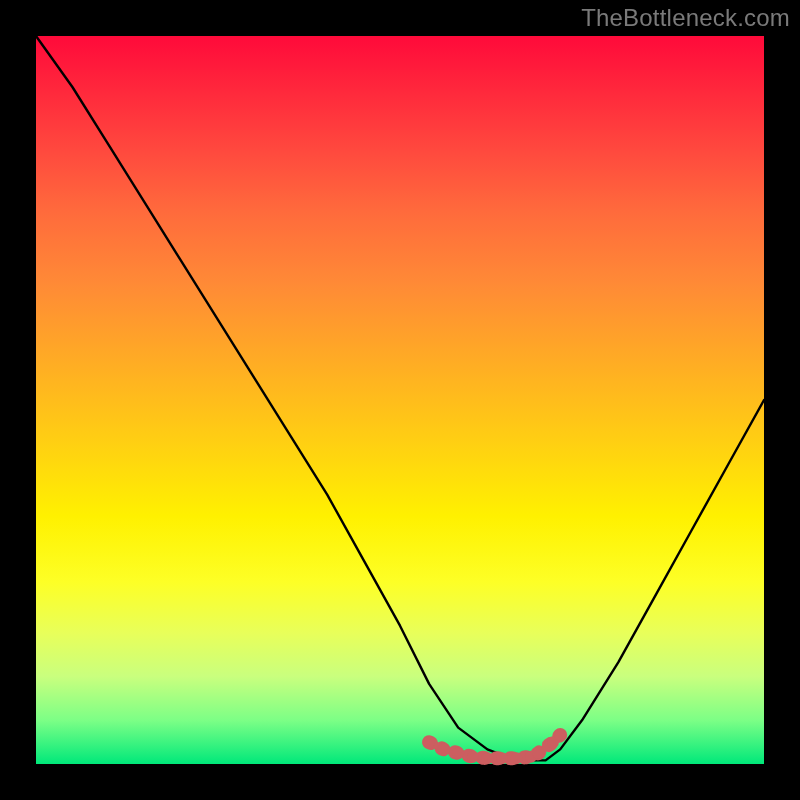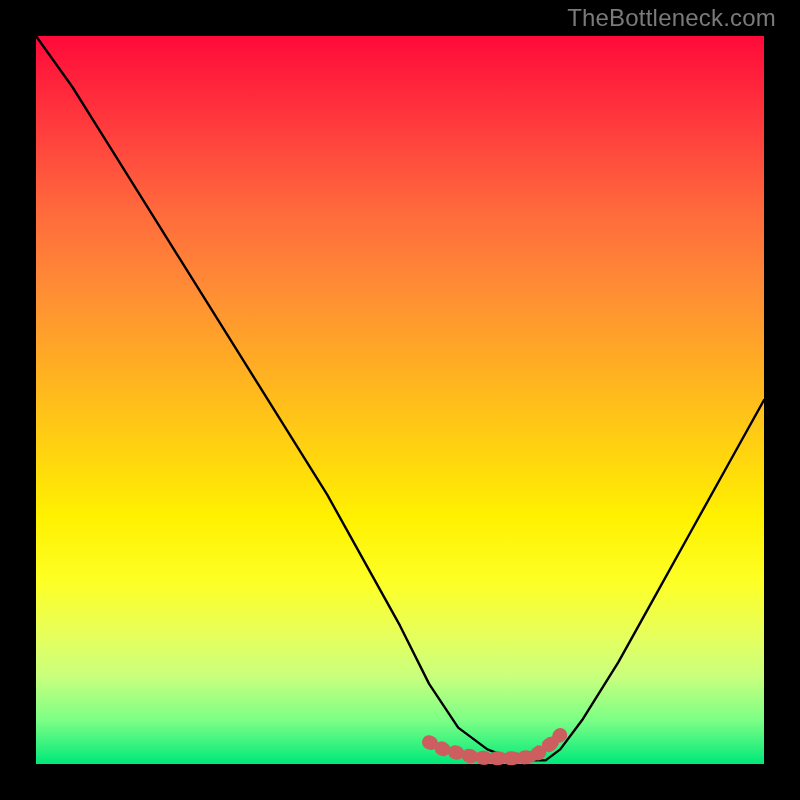--- a/index.html
+++ b/index.html
@@ -13,21 +13,21 @@
   }
   .frame {
     position: relative;
     width: 800px;
     height: 800px;
     background: #000;
   }
   .watermark {
     position: absolute;
     top: 4px;
-    right: 24px;
+    right: 10px;
     color: #7a7a7a;
     font-size: 24px;
     font-weight: 500;
     letter-spacing: 0.2px;
     user-select: none;
     z-index: 4;
   }
   .plot {
     position: absolute;
     left: 36px;

